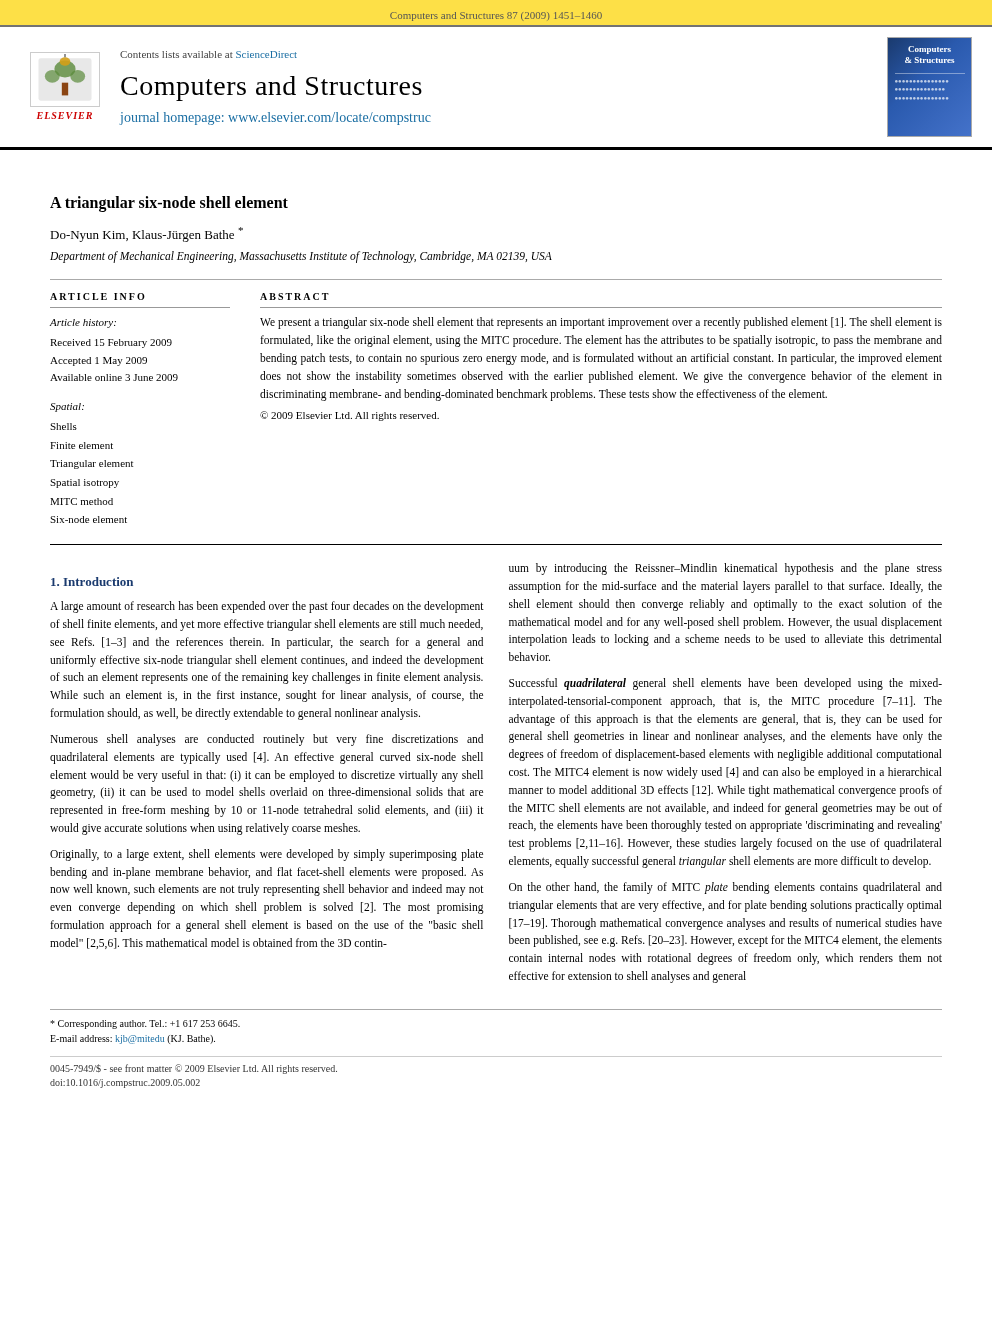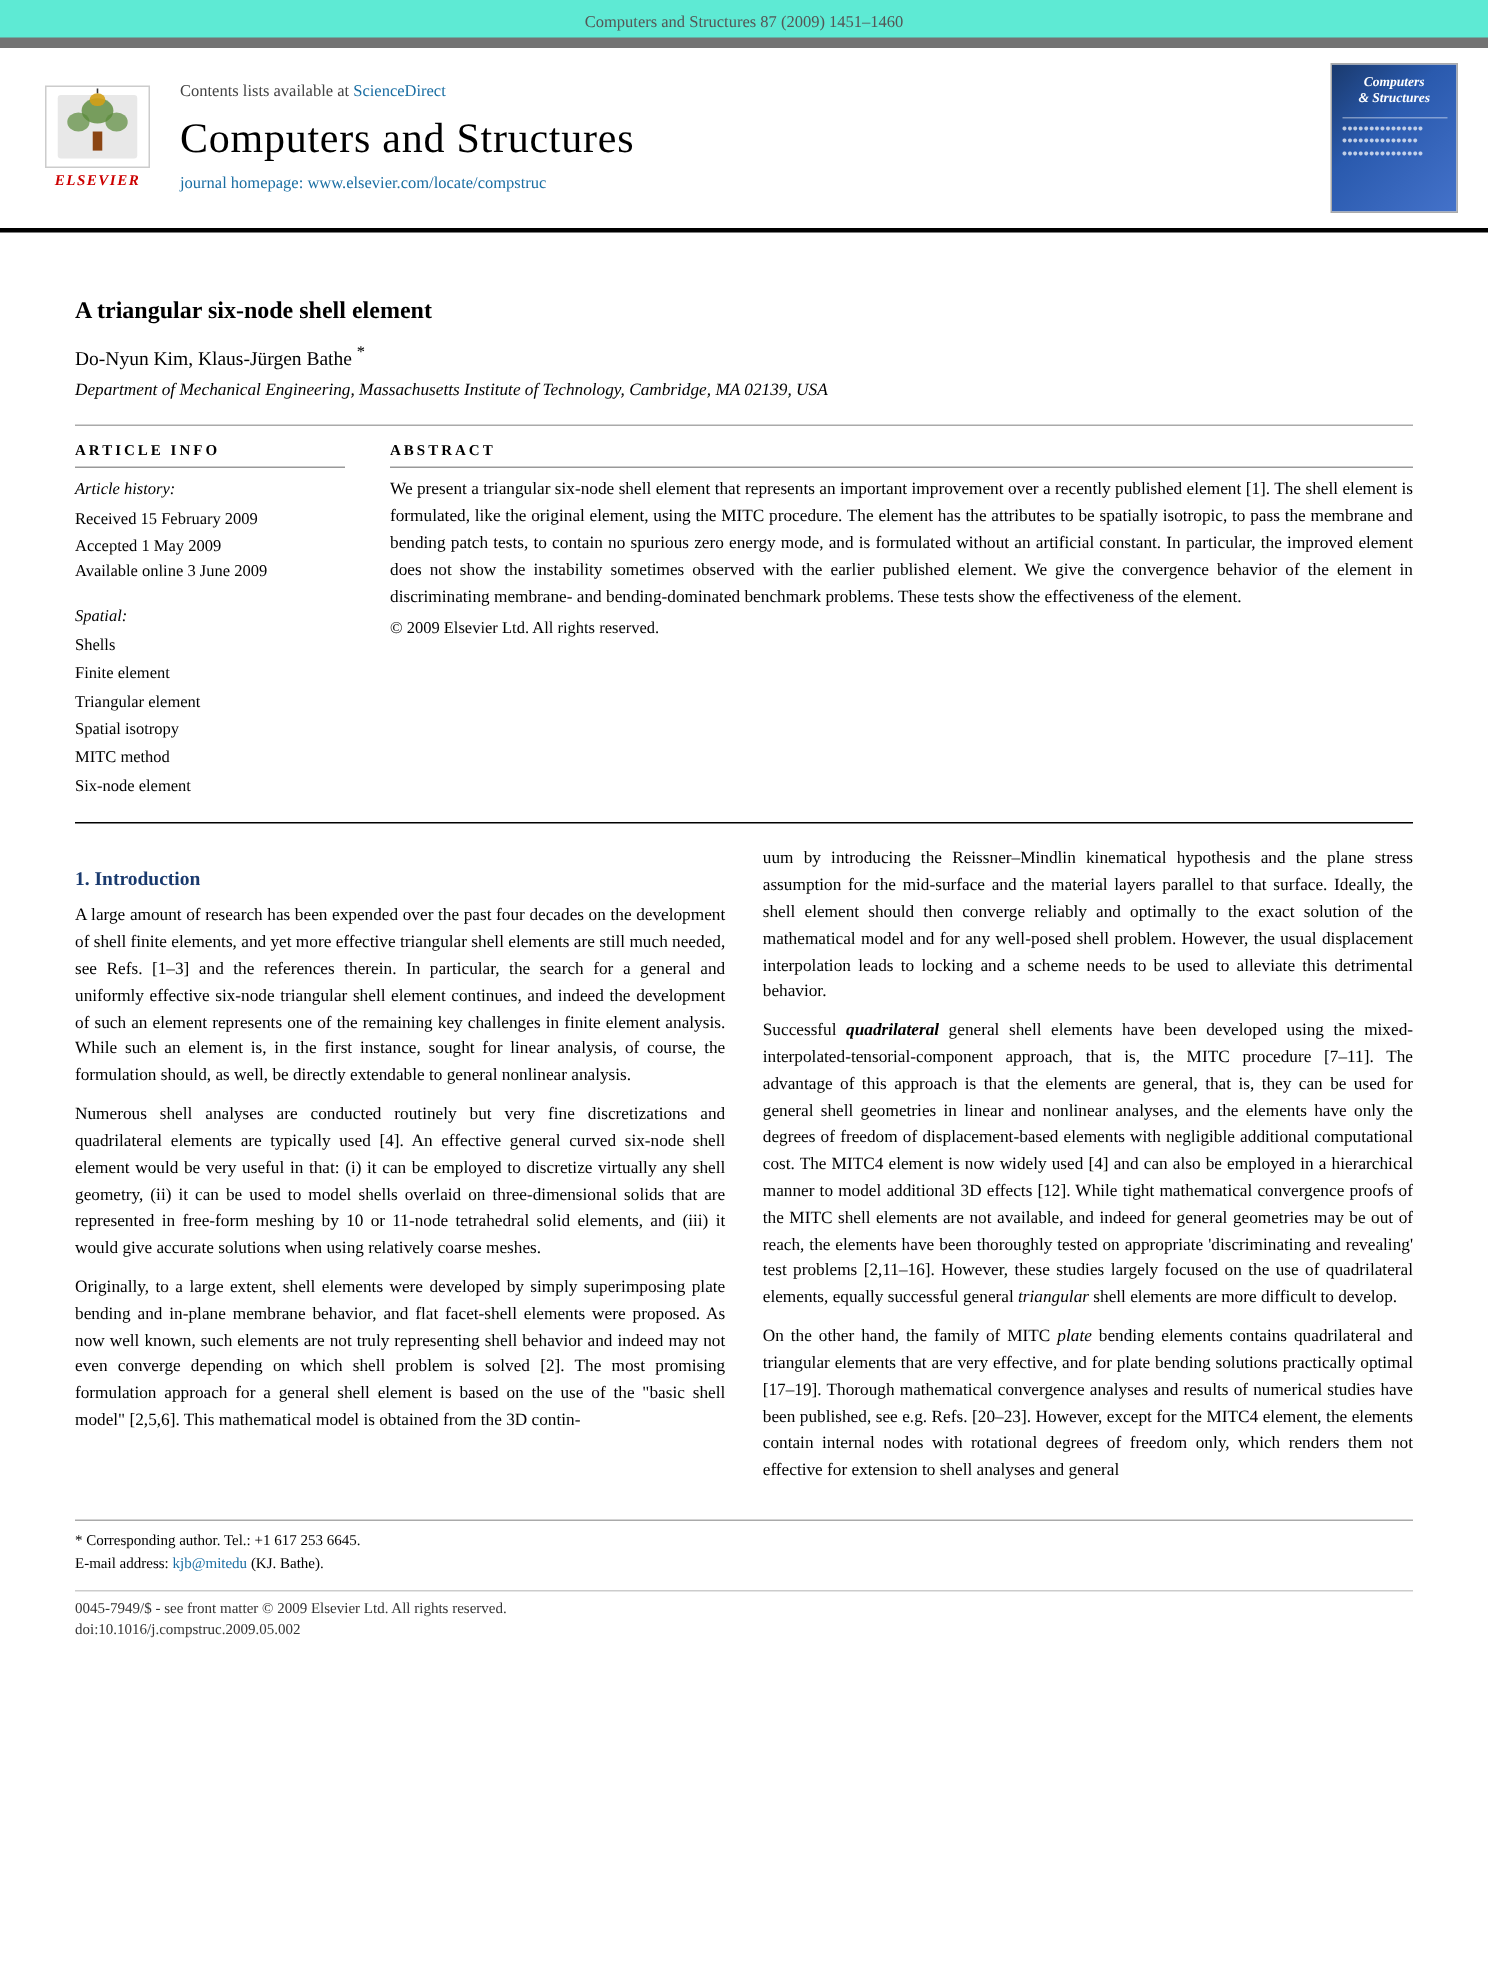--- a/index.html
+++ b/index.html
@@ -8,26 +8,26 @@
       background: #fff;
       color: #000;
       width: 992px;
       min-height: 1323px;
       font-size: 13px;
       line-height: 1.4;
     }
 
     
     .top-bar {
-      background: #5eead4;
+      background: #fde047;
       text-align: center;
       padding: 8px 0 2px 0;
       font-size: 11px;
       color: #555;
-      border-bottom: 7px solid #737373;
+      border-bottom: 2px solid #737373;
     }
 
     
     .journal-header {
       display: flex;
       align-items: center;
       padding: 10px 20px;
       border-bottom: 2px solid #000;
       gap: 10px;
     }
@@ -67,41 +67,40 @@
     }
     .journal-title-banner {
       font-size: 28px;
       font-weight: normal;
       color: #000;
       letter-spacing: 0.5px;
       font-family: 'Times New Roman', Times, serif;
       margin: 2px 0;
     }
     .homepage-line {
-      font-size: 11px;
+      font-size: 14px;
       color: #555;
       margin-top: 3px;
     }
     .homepage-line span {
       color: #1a6ea3;
     }
     .journal-thumb {
       width: 85px;
       height: 100px;
       border: 1px solid #aaa;
       background: linear-gradient(135deg, #1a3a6e 0%, #2a5aae 40%, #4472ca 100%);
       display: flex;
       flex-direction: column;
       align-items: center;
       justify-content: flex-start;
       padding: 6px 4px;
       color: #fff;
       font-size: 7.5px;
       text-align: center;
-      font-style: italic;
     }
     .journal-thumb .thumb-title {
       font-size: 9px;
       font-weight: bold;
       color: #fff;
       line-height: 1.2;
       margin-bottom: 4px;
     }
 
     

